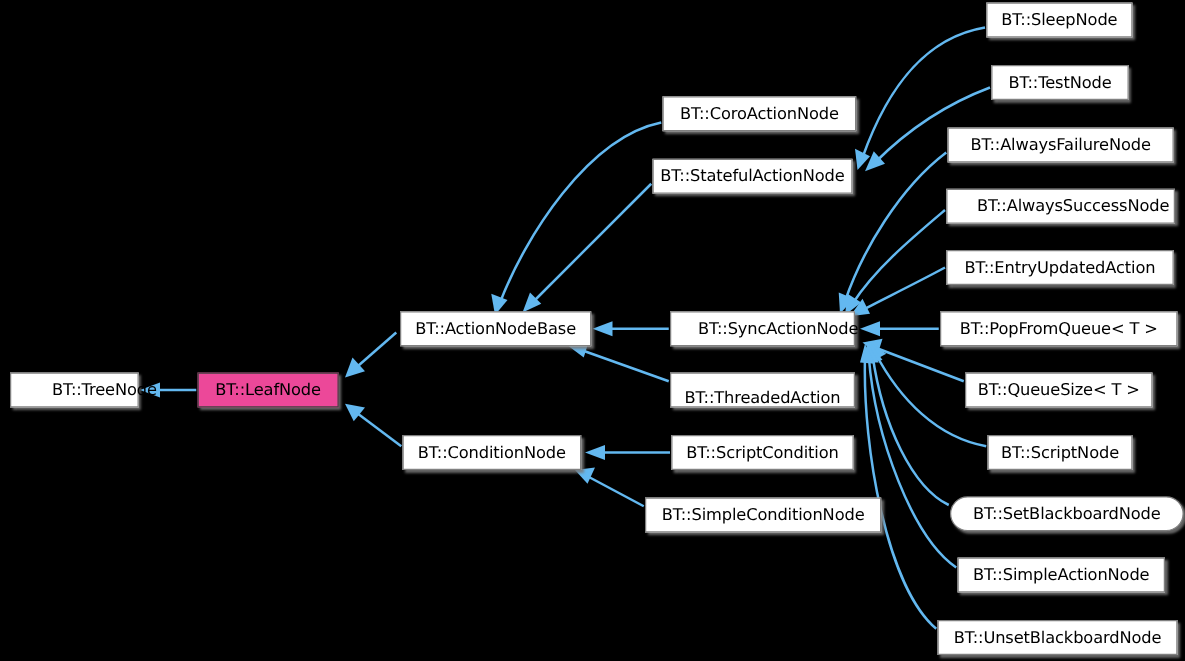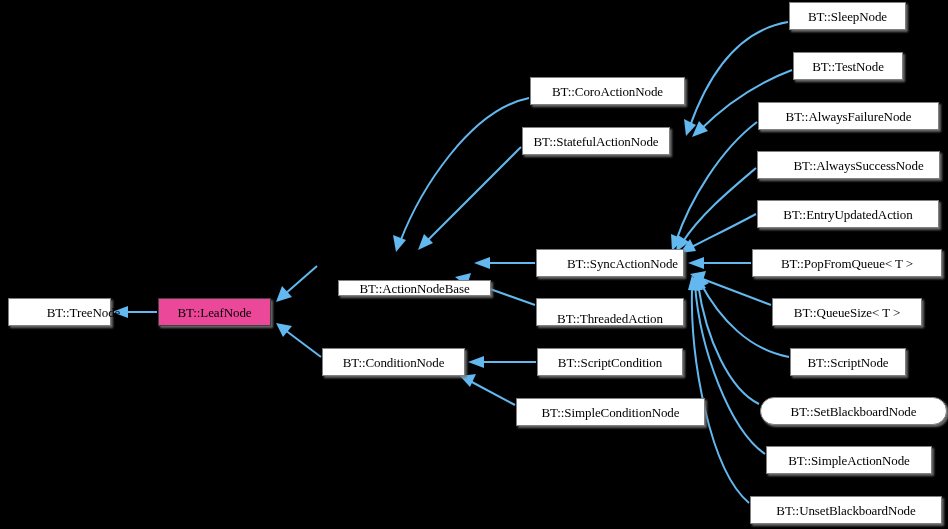--- a/index.html
+++ b/index.html
@@ -37,21 +37,20 @@
     border: 1px solid #808080;
     box-shadow: 2px 2px 2px rgba(120,120,120,0.85);
     display: flex;
     align-items: center;
     justify-content: center;
     color: #000000;
     font-size: 13px;
     line-height: 1;
     white-space: nowrap;
     letter-spacing: -0.1px;
-    font-family: Liberation Serif, serif;
   }
   .node-box.highlight {
     background: #ec4899;
     border: 1px solid #404040;
   }
   .node-label {
     pointer-events: none;
   }
 </style>
 </head>
@@ -100,30 +99,30 @@
       <path class="edge-path" d="M 749 503 C 710 470 690 360 692 286"></path>
       <polygon class="edge-head" points="692,275 700,291 688,290"></polygon>
     </svg>
   <div id="node-layer">
       <div class="node-box" style="left: 8px; top: 298px; width: 103px; height: 28px; padding-left: 48px;">
         <span class="node-label">BT::TreeNode</span>
       </div>
       <div class="node-box highlight" style="left: 158px; top: 298px; width: 113px; height: 28px;">
         <span class="node-label">BT::LeafNode</span>
       </div>
-      <div class="node-box" style="left: 338px; top: 249px; width: 153px; height: 16px; margin-top: 31px;">
+      <div class="node-box" style="left: 320px; top: 249px; width: 153px; height: 28px;">
         <span class="node-label">BT::ActionNodeBase</span>
       </div>
       <div class="node-box" style="left: 322px; top: 348px; width: 143px; height: 28px;">
         <span class="node-label">BT::ConditionNode</span>
       </div>
       <div class="node-box" style="left: 530px; top: 77px; width: 155px; height: 28px;">
         <span class="node-label">BT::CoroActionNode</span>
       </div>
-      <div class="node-box" style="left: 522px; top: 127px; width: 148px; height: 28px;">
+      <div class="node-box" style="left: 522px; top: 127px; width: 160px; height: 28px;">
         <span class="node-label">BT::StatefulActionNode</span>
       </div>
       <div class="node-box" style="left: 536px; top: 249px; width: 148px; height: 28px; padding-left: 25px;">
         <span class="node-label">BT::SyncActionNode</span>
       </div>
       <div class="node-box" style="left: 536px; top: 298px; width: 148px; height: 28px; align-items: flex-end;">
         <span class="node-label">BT::ThreadedAction</span>
       </div>
       <div class="node-box" style="left: 537px; top: 348px; width: 146px; height: 28px;">
         <span class="node-label">BT::ScriptCondition</span>

